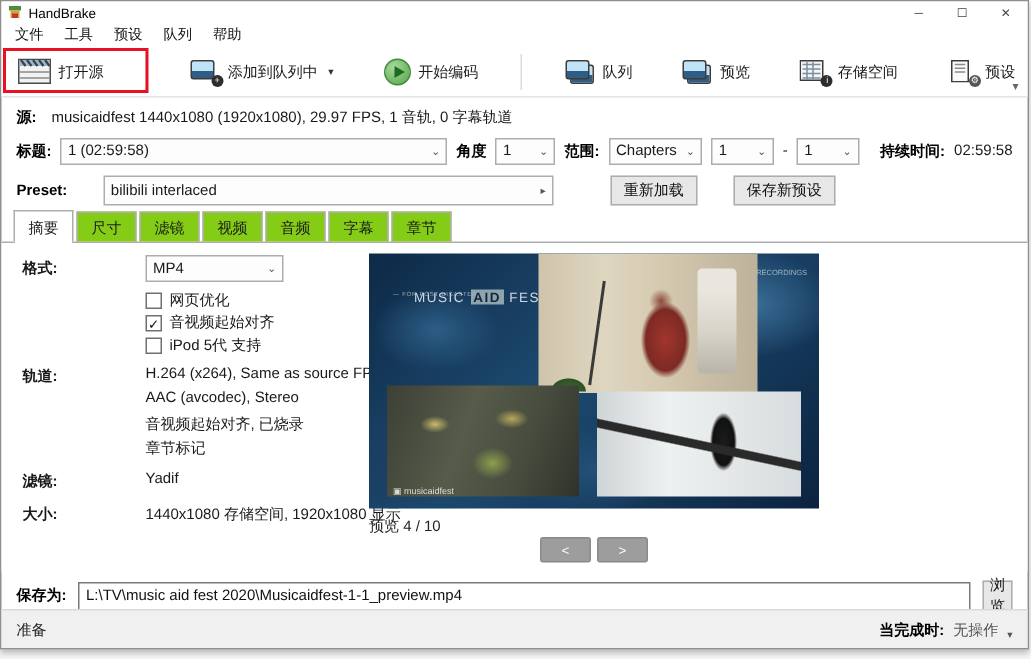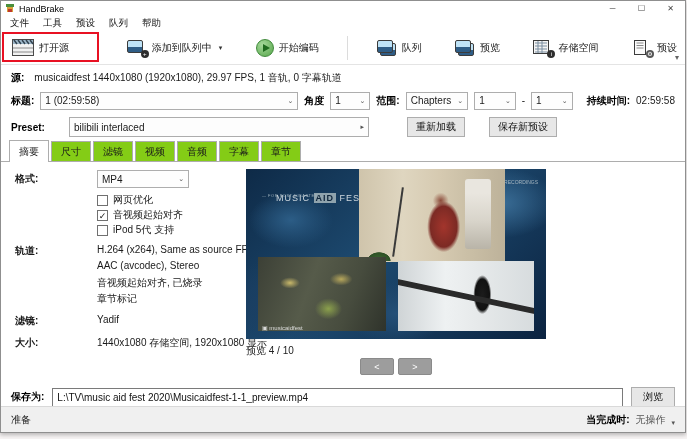--- a/index.html
+++ b/index.html
@@ -105,21 +105,21 @@
   .pv-watermark { position:absolute; left:16px; bottom:8px; color:#e8e8e8; font-size:6px; opacity:.9; }
   .pv-counter { position:absolute; left:245px; top:182px; width:300px; font-size:10px; color:#222; }
   .pv-nav { position:absolute; left:245px; top:196px; width:300px; display:flex; justify-content:center; gap:4px; }
   .nav-btn { width:34px; height:17px; background:#9d9d9d; border:1px solid #8a8a8a; border-radius:2px;
     color:#fff; font-size:9px; display:flex; align-items:center; justify-content:center; }
 
   
   .save-row { height:28px; gap:8px; margin-top:2px; }
   .save-input { flex:1; height:19px; border:1px solid #7a7a7a; font-size:10px; padding:0 4px;
     font-family:"Liberation Sans","DejaVu Sans",sans-serif; color:#111; }
-  .browse-btn { width:44px; height:21px; }
+  .browse-btn { width:20px; height:21px; }
 
   
   .statusbar { position:absolute; left:0; right:0; bottom:0; height:26px; background:#f0f0f0;
     border-top:1px solid #d9d9d9; display:flex; align-items:center; padding:0 10px; font-size:10px; }
   .status-right { margin-left:auto; display:flex; align-items:flex-end; gap:6px; }
   .muted { color:#555; }
 </style>
 </head>
 <body>
 

